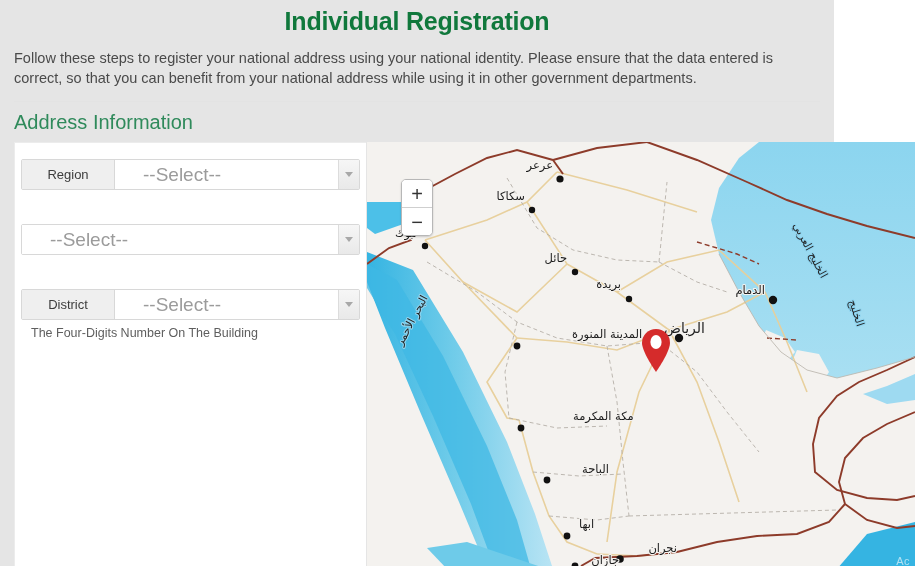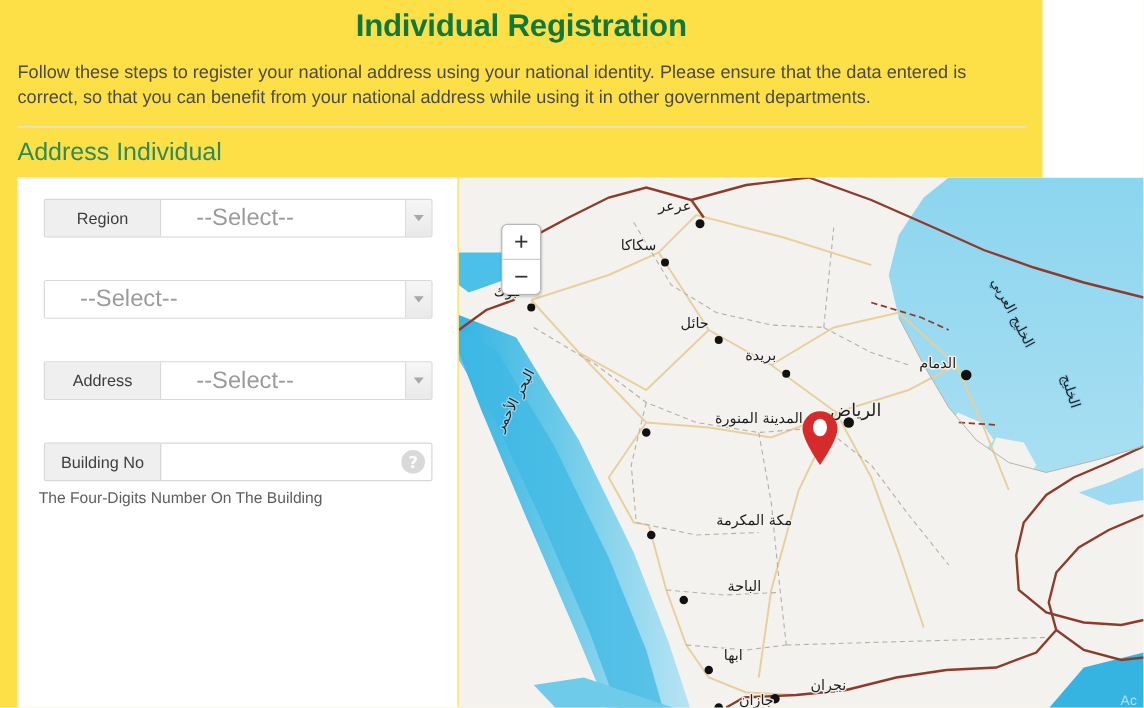--- a/index.html
+++ b/index.html
@@ -11,21 +11,21 @@
     width: 915px;
     height: 566px;
     overflow: hidden;
     font-family: "Liberation Sans", sans-serif;
     color: #3a3a3a;
   }
   .page {
     position: relative;
     width: 834px;
     height: 566px;
-    background: #fde047;
+    background: #e5e5e5;
   }
 
   
   .page-title {
     margin: 0;
     padding-top: 7px;
     text-align: center;
     font-size: 25px;
     font-weight: bold;
     color: #10783c;
@@ -65,21 +65,21 @@
     width: 352px;
     height: 426px;
     border: 1px solid #ececec;
     border-right: none;
     box-sizing: border-box;
     background: #fff;
   }
   .field-row {
     display: flex;
     align-items: stretch;
-    margin: 0 20px;
+    margin: 0 6px;
     height: 31px;
     border: 1px solid #d8d8d8;
     border-radius: 2px;
     background: #fff;
     box-sizing: border-box;
   }
   .row-gap-1 { margin-top: 16px; }
   .row-gap   { margin-top: 34px; }
 
   .field-label {
@@ -233,21 +233,21 @@
 <body>
 
 <div class="page">
 
   <h1 class="page-title">Individual Registration</h1>
 
   <p class="intro">Follow these steps to register your national address using your national identity. Please ensure that the data entered is correct, so that you can benefit from your national address while using it in other government departments.</p>
 
   <div class="divider"></div>
 
-  <h2 class="section-title">Address Individual</h2>
+  <h2 class="section-title">Address Information</h2>
 
   <div class="content">
 
     <div class="form-panel">
 
       <div class="field-row row-gap-1">
         <div class="field-label">Region</div>
         <div class="field-value">--Select--</div>
         <div class="select-arrow">
             <i></i>
@@ -255,37 +255,27 @@
       </div>
 
       <div class="field-row row-gap">
         <div class="field-value">--Select--</div>
         <div class="select-arrow">
             <i></i>
           </div>
       </div>
 
       <div class="field-row row-gap">
-        <div class="field-label">Address</div>
+        <div class="field-label">District</div>
         <div class="field-value">--Select--</div>
         <div class="select-arrow">
             <i></i>
           </div>
       </div>
 
-      <div class="field-row row-gap">
-        <div class="field-label">Building No</div>
-        <input class="text-input" type="text" placeholder="" style="">
-        <div class="input-icon">
-          <svg width="19" height="19" viewBox="0 0 19 19">
-            <circle cx="9.5" cy="9.5" r="9.5" fill="#d9d9d9"></circle>
-            <text x="9.5" y="14" text-anchor="middle" font-family="DejaVu Sans, sans-serif" font-size="13" font-weight="bold" fill="#ffffff">?</text>
-          </svg>
-        </div>
-      </div>
 
       <div class="helper-text">The Four-Digits Number On The Building</div>
 
     </div>
 
     <div class="map-panel">
 
       <svg class="map-svg" width="548" height="427" viewBox="0 0 548 427">
         <defs>
           <linearGradient id="redsea" x1="0" y1="0" x2="1" y2="0">

